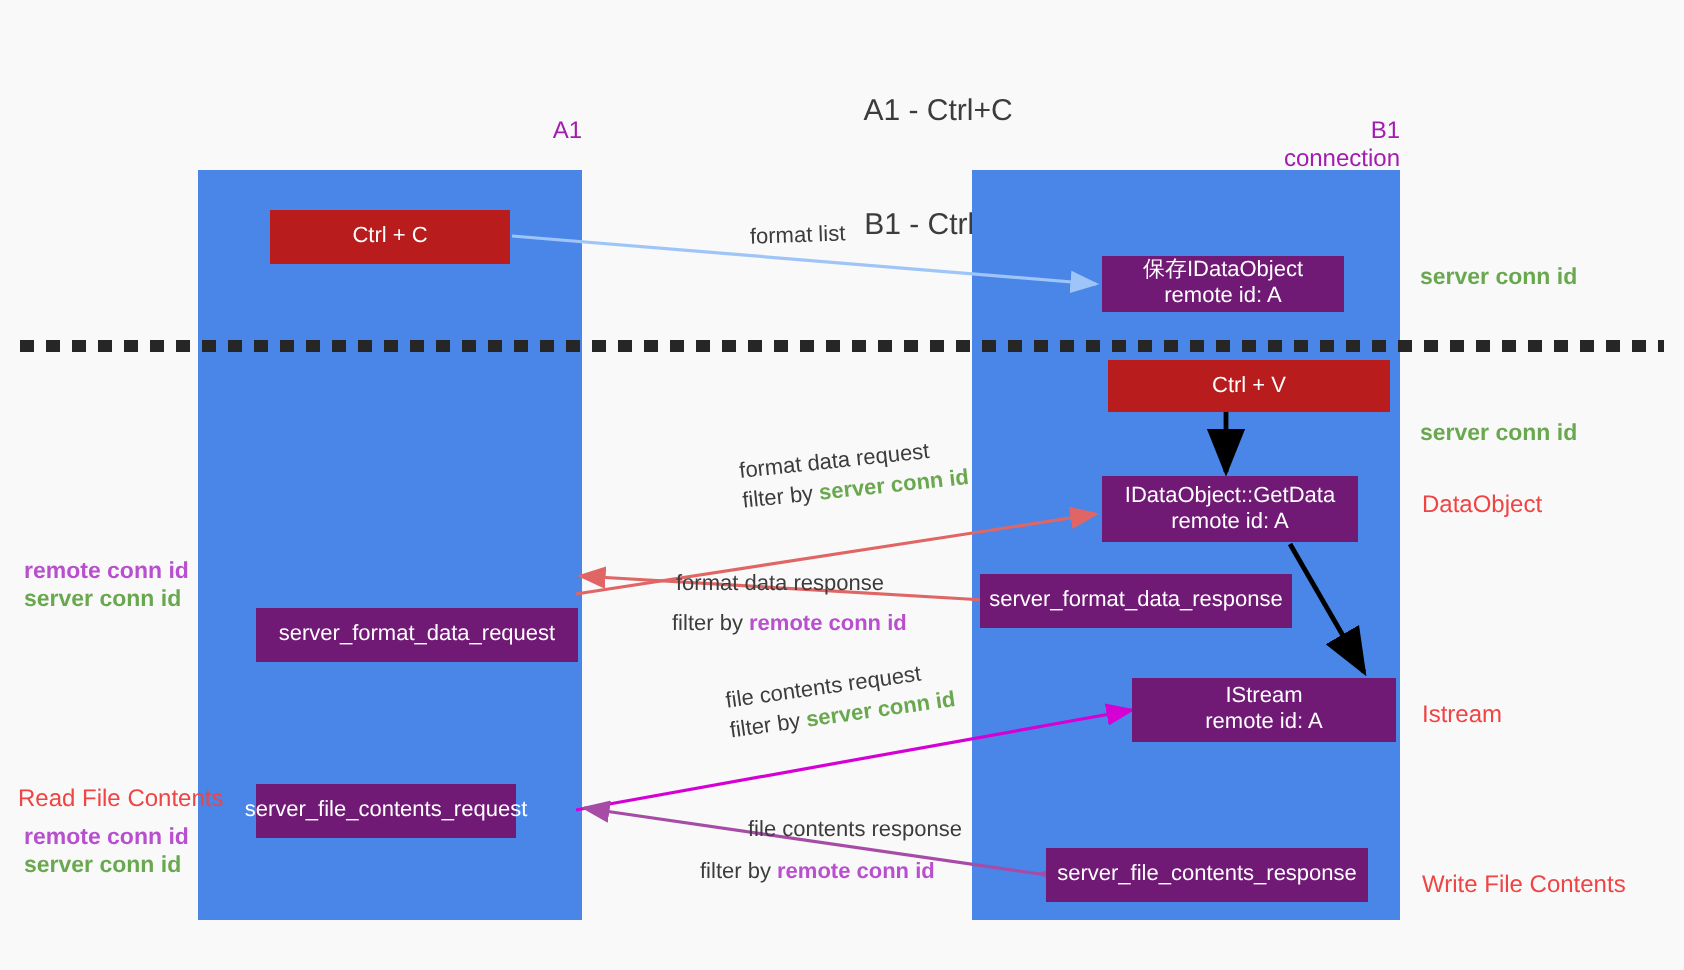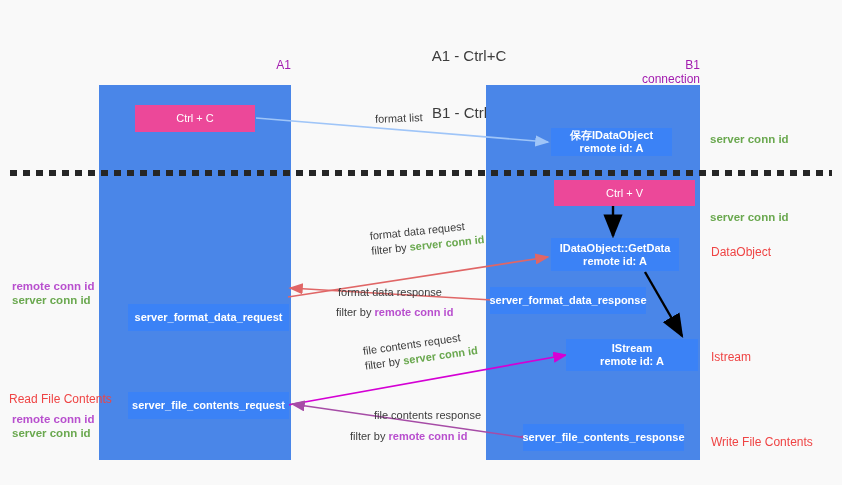--- a/index.html
+++ b/index.html
@@ -68,22 +68,22 @@
     box-sizing: border-box;
     display: flex;
     flex-direction: column;
     align-items: center;
     justify-content: center;
     text-align: center;
     color: #ffffff;
     font-size: 11px;
     line-height: 13px;
   }
-  .node.green { background: #ec4899; }
-  .node.orange { background: #3b82f6; font-weight: bold; }
+  .node.green { background: #b91c1c; }
+  .node.orange { background: #701a75; }
   .node .l2 { font-size: 11px; }
 
   
   .side-label {
     font-size: 11.5px;
     line-height: 15px;
     white-space: nowrap;
   }
   .lbl-green { color: #6aa84f; font-weight: bold; }
   .lbl-purple { color: #b84fce; font-weight: bold; }
@@ -187,21 +187,21 @@
 
   <div class="abs node orange" style="left:490px; top:287px; width:156px; height:27px;">
     <div>server_format_data_response</div>
   </div>
 
   <div class="abs node orange" style="left:566px; top:339px; width:132px; height:32px;">
     <div>IStream</div>
     <div class="l2">remote id: A</div>
   </div>
 
-  <div class="abs node orange" style="left:128px; top:392px; width:161px; height:27px;">
+  <div class="abs node orange" style="left:128px; top:392px; width:130px; height:27px;">
     <div>server_file_contents_request</div>
   </div>
 
   <div class="abs node orange" style="left:523px; top:424px; width:161px; height:27px;">
     <div>server_file_contents_response</div>
   </div>
 
   <div class="abs side-label lbl-green" style="left:710px; top:132px;">server conn id</div>
 
   <div class="abs side-label lbl-green" style="left:710px; top:210px;">server conn id</div>

